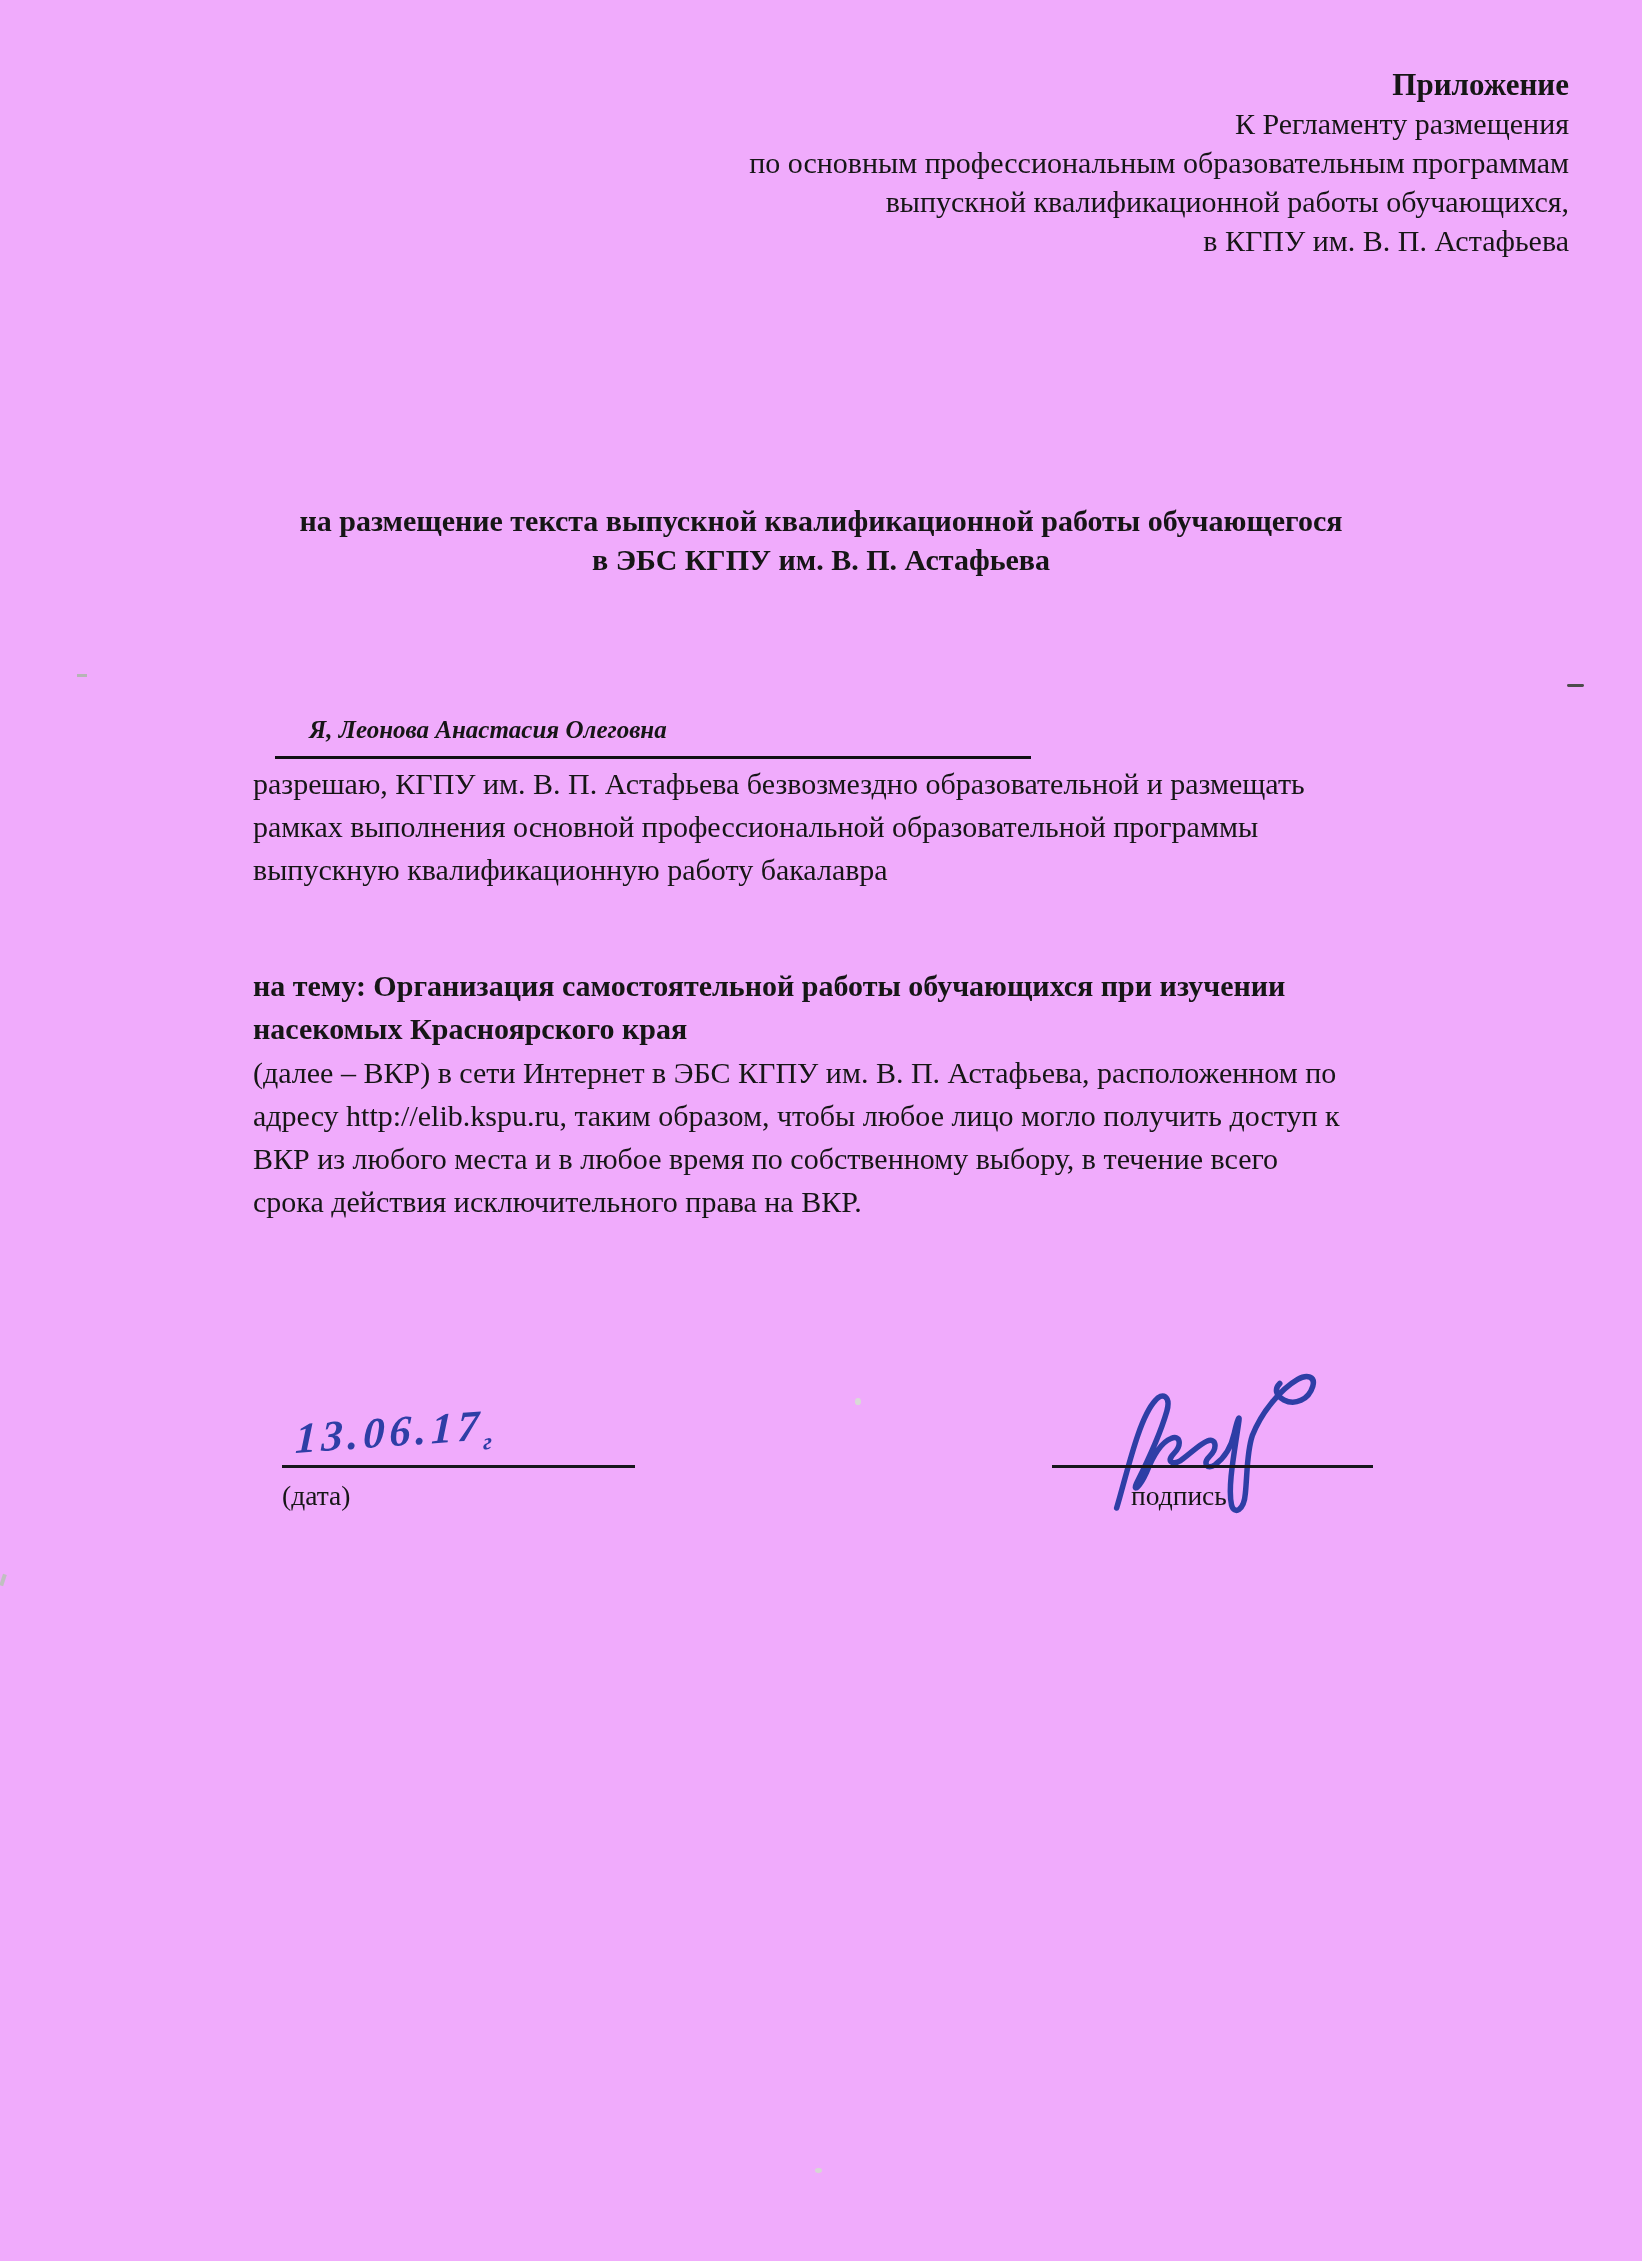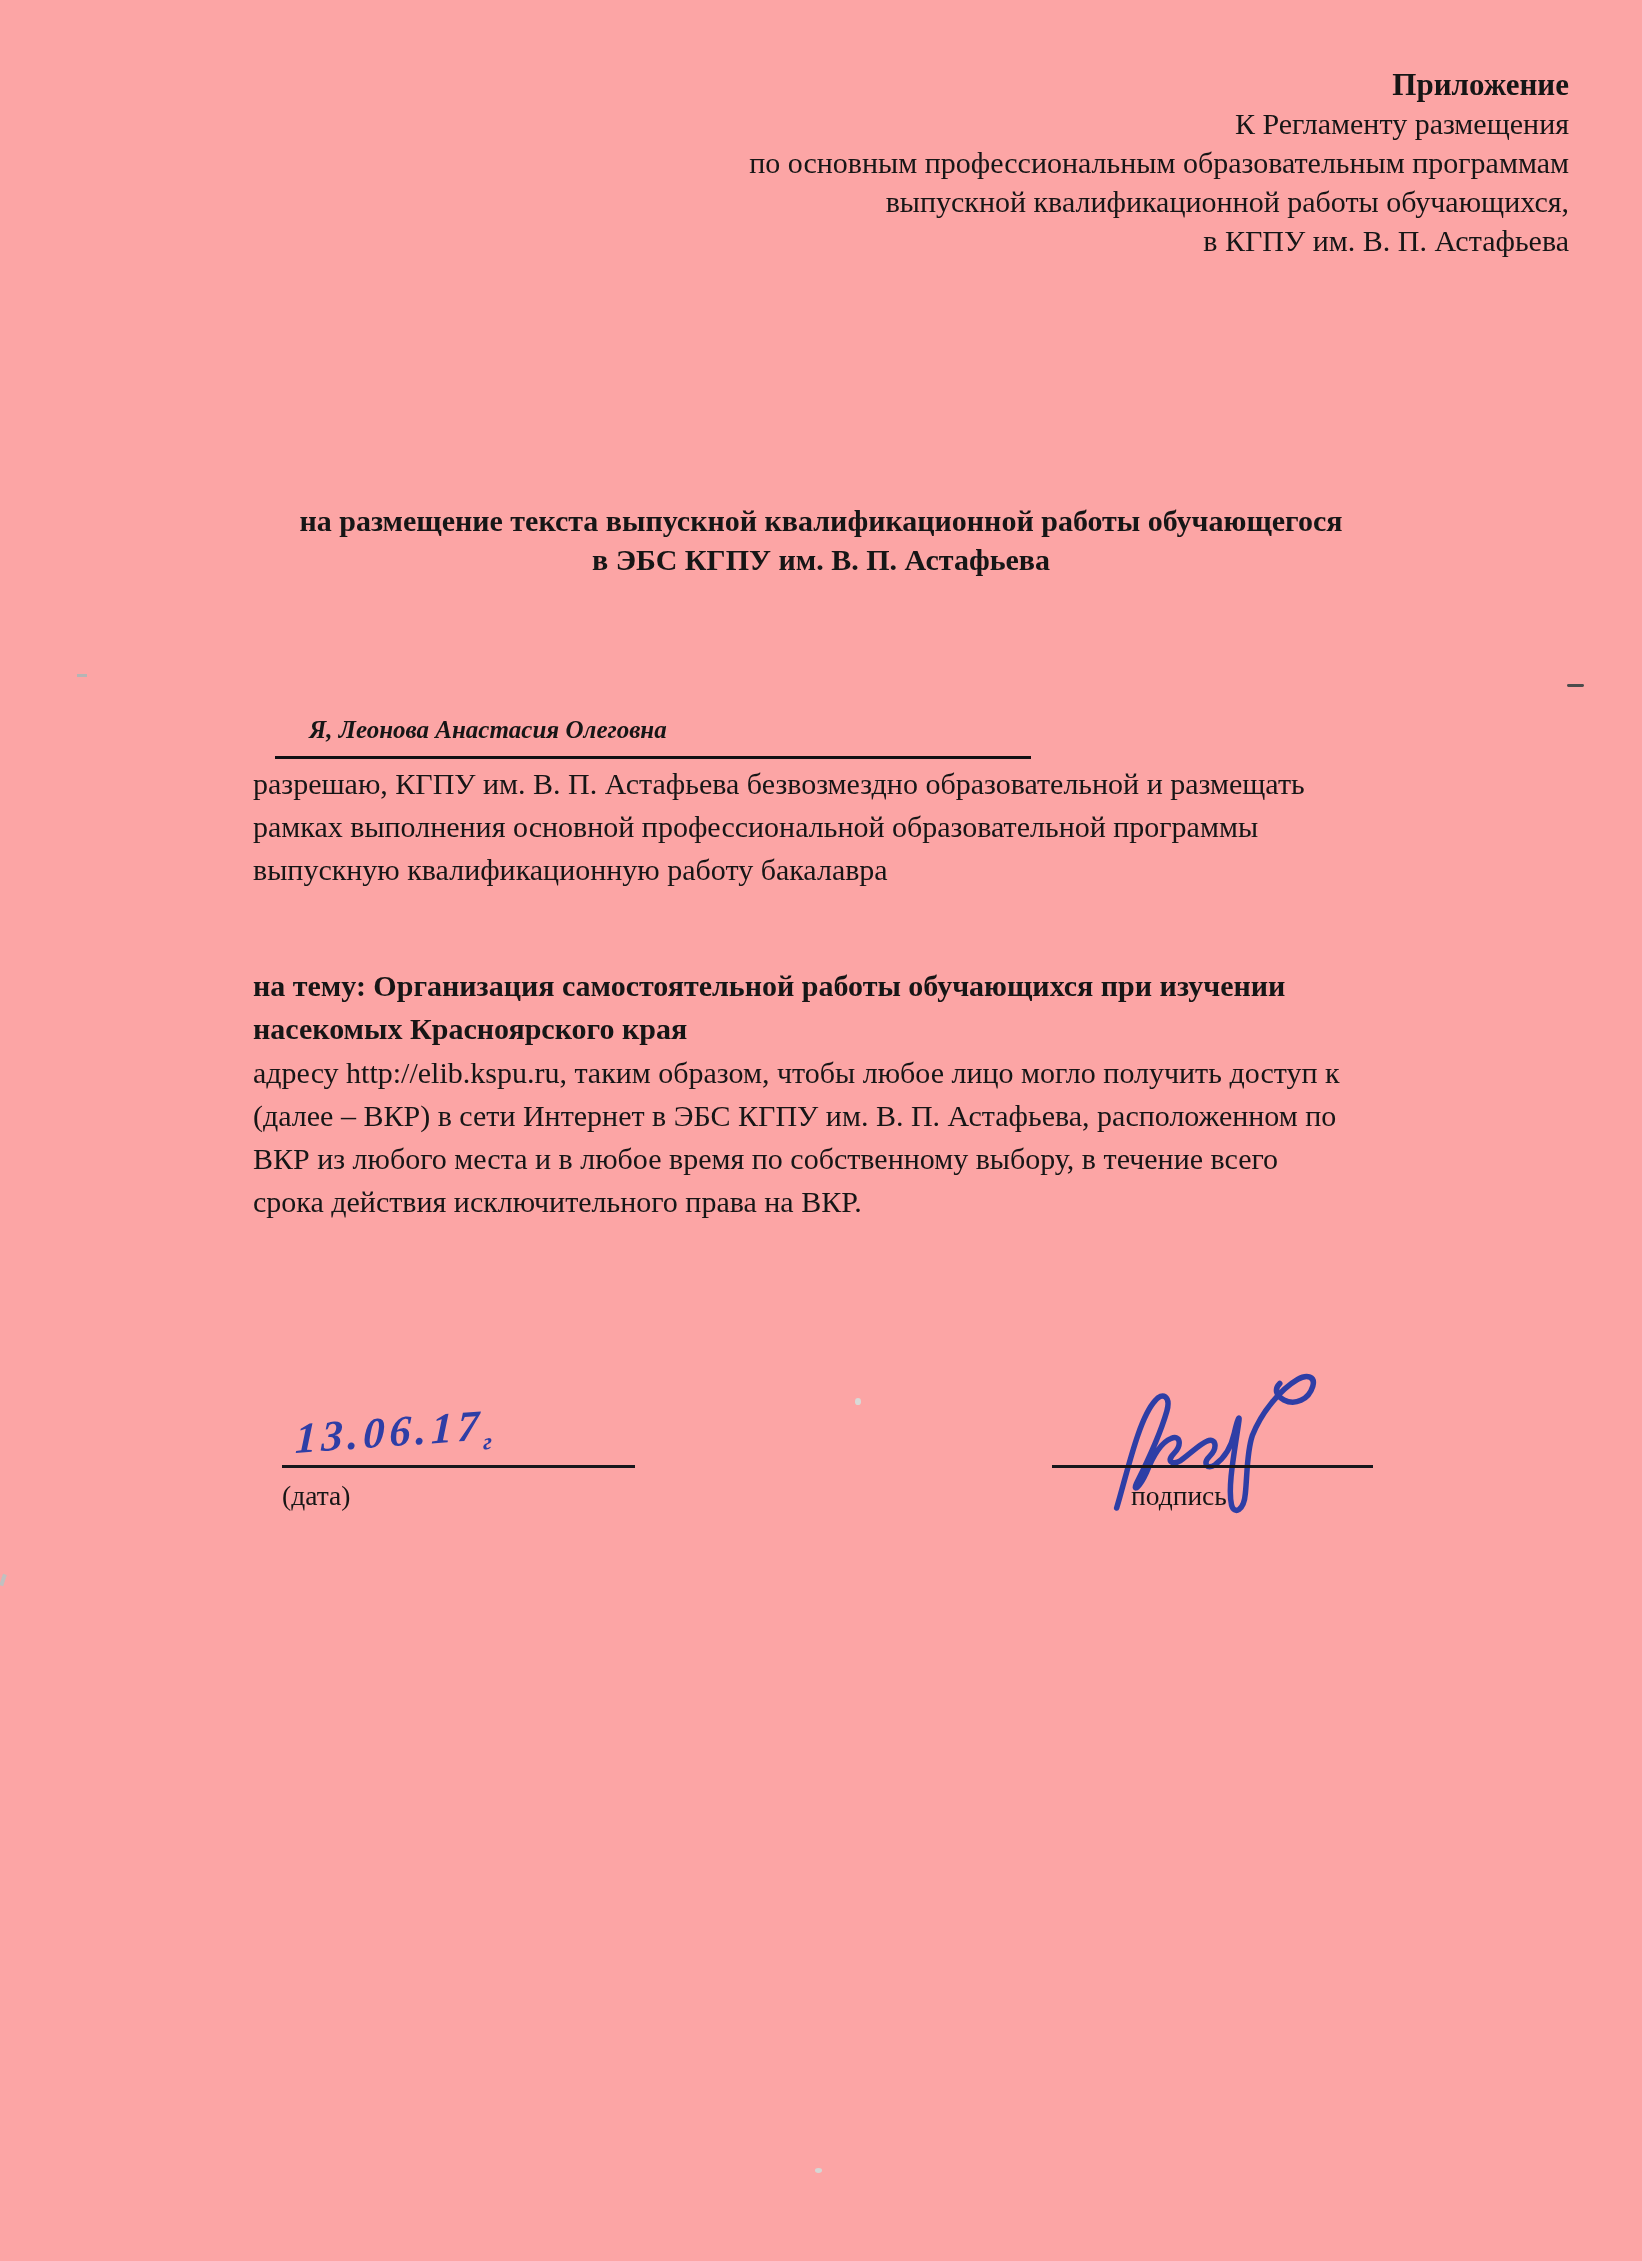--- a/index.html
+++ b/index.html
@@ -1,20 +1,20 @@
 <!DOCTYPE html>
 <html style="--ink: #2e3ea6;font-size:11px"><head>
 <meta charset="utf-8">
 <style>
   html,body { margin:0; padding:0; background:#e8e8e8; }
   .page {
     position:relative;
     width:1642px; height:2261px;
     margin:0 auto;
-    background:#fca5a5;
+    background:#f0abfc;
     font-family:"Liberation Serif","DejaVu Serif",serif;
     color:#161616;
     overflow:hidden;
   }
   .header {
     position:absolute; top:65px; right:73px;
     text-align:right;
     font-size:30px; line-height:39px;
     white-space:nowrap;
   }
@@ -103,22 +103,22 @@
     <div>рамках выполнения основной профессиональной образовательной программы</div>
     <div>выпускную квалификационную работу бакалавра</div>
   </div>
 
   <div class="para bold" id="para-topic">
     <div>на тему: Организация самостоятельной работы обучающихся при изучении</div>
     <div>насекомых Красноярского края</div>
   </div>
 
   <div class="para" id="para-terms">
+    <div>(далее – ВКР) в сети Интернет в ЭБС КГПУ им. В. П. Астафьева, расположенном по</div>
     <div>адресу http://elib.kspu.ru, таким образом, чтобы любое лицо могло получить доступ к</div>
-    <div>(далее – ВКР) в сети Интернет в ЭБС КГПУ им. В. П. Астафьева, расположенном по</div>
     <div>ВКР из любого места и в любое время по собственному выбору, в течение всего</div>
     <div>срока действия исключительного права на ВКР.</div>
   </div>
 
 
   <div class="date-value">
     <span>13.06.17</span><span class="sub">г</span>
   </div>
   <div class="field-line" id="date-line"></div>
   <div class="field-label" id="date-label">(дата)</div>

